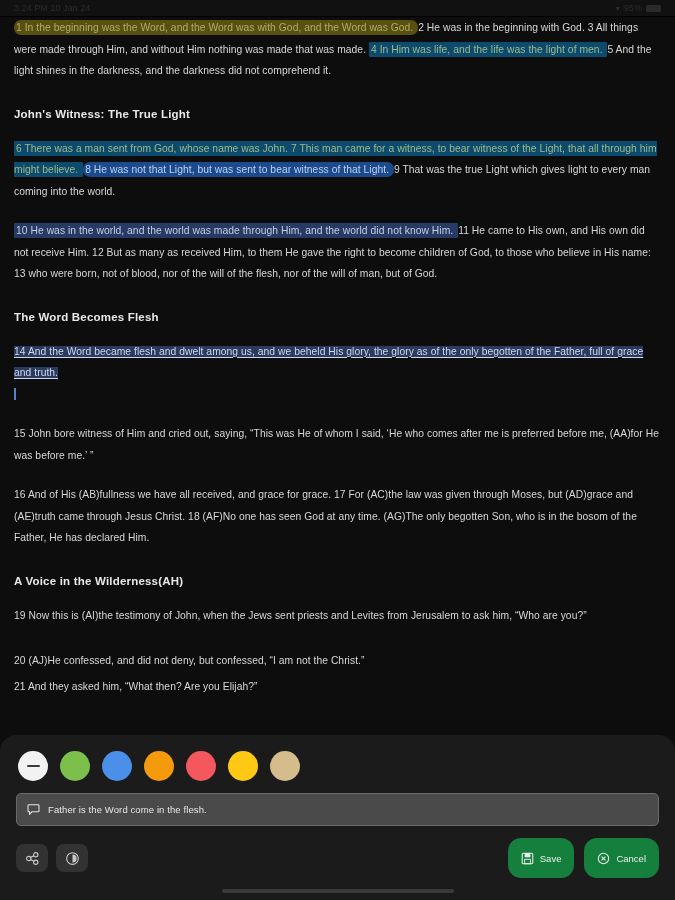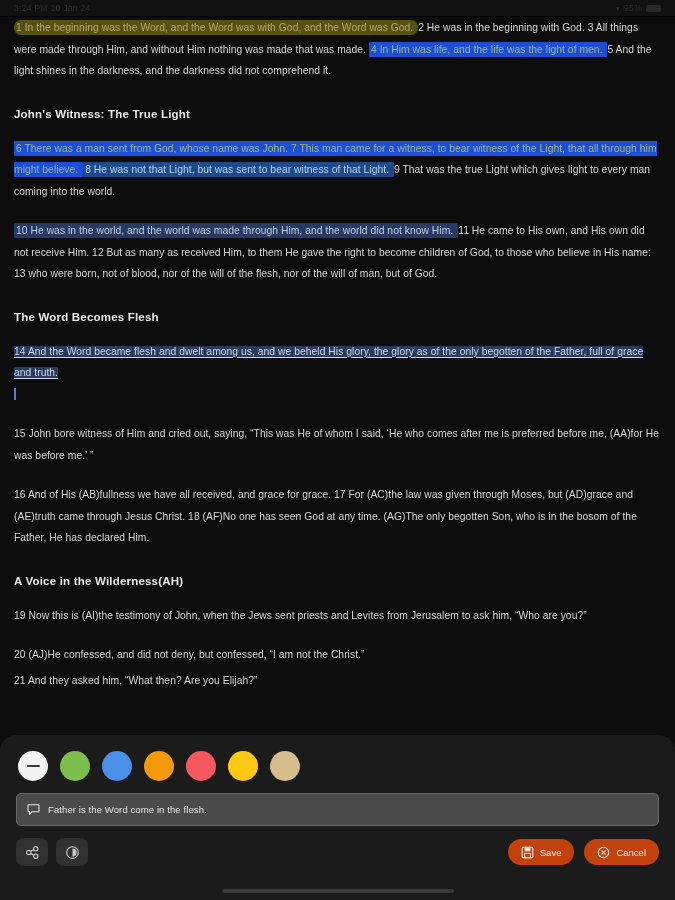--- a/index.html
+++ b/index.html
@@ -43,22 +43,22 @@
     margin-top:0;
   }
   .para {
     font-size:10.3px; line-height:21.5px; color:#d8d8d8;
     letter-spacing:.05px;
     text-align:left;
   }
   .blk { margin-bottom:0; }
   .hl { border-radius:1px; padding:2px 2px; }
   .hl-olive   { background:#57500f; color:#b5ab6a;border-radius:7px; }
-  .hl-green   { background:#1d4ed8; color:#9fba84; }
-  .hl-blue    { background:#1d4a8c; color:#bcd3ef; }
+  .hl-green   { background:#0c4a6e; color:#9fba84; }
+  .hl-blue    { background:#1d4a8c; color:#bcd3ef;border-radius:7px; }
   .hl-navy    { background:#263a63; color:#c3cfe6; }
   .sel {
     background:#2b3b5f; color:#cfd8ea;
     text-decoration:underline;
     text-underline-offset:2px;
   }
   .caret {
     display:inline-block; width:2px; height:12px;
     background:#5b7fc7; vertical-align:-2px;
   }
@@ -97,21 +97,21 @@
     padding:12px 16px 0 8px;
   }
   .icon-btn {
     width:32px; height:28px; border-radius:8px;
     background:#323232;
     display:flex; align-items:center; justify-content:center;
     margin-left:8px;
   }
   .spacer { flex:1; }
   .pill {
-    height:26px; border-radius:13px; background:#c2410c;
+    height:40px; border-radius:13px; background:#15803d;
     display:flex; align-items:center; gap:6px;
     padding:0 13px; margin-left:10px;
     font-size:9.5px; color:#ededed;
   }
   .pill-ico { width:13px; height:13px; flex-shrink:0; }
 
   .home-ind {
     position:absolute; bottom:7px; left:50%;
     transform:translateX(-50%);
     width:232px; height:4px; border-radius:2px;
@@ -139,21 +139,21 @@
     <div id="scripture-body">
         <p class="para blk" style="margin-bottom: 18px;"><span class="hl hl-olive">1 In the beginning was the Word, and the Word was with God, and the Word was God. </span><span> 2 He was in the beginning with God.  3 All things were made through Him, and without Him nothing was made that was made. </span><span class="hl hl-green"> 4 In Him was life, and the life was the light of men. </span><span> 5 And the light shines in the darkness, and the darkness did not comprehend it.</span></p>
         <h2 class="section-head" style="margin: 26px 0px 18px;">John's Witness: The True Light</h2>
         <p class="para blk" style="margin-bottom: 18px;"><span class="hl hl-green">6 There was a man sent from God, whose name was John.  7 This man came for a witness, to bear witness of the Light, that all through him might believe. </span><span class="hl hl-blue"> 8 He was not that Light, but was sent to bear witness of that Light. </span><span> 9 That was the true Light which gives light to every man coming into the world.</span></p>
         <p class="para blk" style="margin-bottom: 18px;"><span class="hl hl-navy">10 He was in the world, and the world was made through Him, and the world did not know Him. </span><span> 11 He came to His own, and His own did not receive Him.  12 But as many as received Him, to them He gave the right to become children of God, to those who believe in His name:  13 who were born, not of blood, nor of the will of the flesh, nor of the will of man, but of God.</span></p>
         <h2 class="section-head" style="margin: 26px 0px 18px;">The Word Becomes Flesh</h2>
         <p class="para blk" style="margin-bottom: 18px;"><span class="sel">14 And the Word became flesh and dwelt among us, and we beheld His glory, the glory as of the only begotten of the Father, full of grace and truth.</span><br><span class="caret"></span></p>
         <p class="para blk" style="margin-bottom: 18px;"><span>15 John bore witness of Him and cried out, saying, “This was He of whom I said, ‘He who comes after me is preferred before me, (AA)for He was before me.’ ”</span></p>
         <p class="para blk" style="margin-bottom: 18px;"><span>16 And of His (AB)fullness we have all received, and grace for grace.  17 For (AC)the law was given through Moses, but (AD)grace and (AE)truth came through Jesus Christ.  18 (AF)No one has seen God at any time. (AG)The only begotten Son, who is in the bosom of the Father, He has declared Him.</span></p>
         <h2 class="section-head" style="margin: 26px 0px 18px;">A Voice in the Wilderness(AH)</h2>
-        <p class="para blk" style="margin-bottom: 18px;"><span>19 Now this is (AI)the testimony of John, when the Jews sent priests and Levites from Jerusalem to ask him, “Who are you?”</span></p>
+        <p class="para blk" style="margin-bottom: 24px;"><span>19 Now this is (AI)the testimony of John, when the Jews sent priests and Levites from Jerusalem to ask him, “Who are you?”</span></p>
         <p class="para blk" style="margin-bottom: 4px;"><span>20 (AJ)He confessed, and did not deny, but confessed, “I am not the Christ.”</span></p>
         <p class="para blk" style="margin-bottom: 18px;"><span>21 And they asked him, “What then? Are you Elijah?”</span></p>
       </div>
   </div>
 
   <div class="sheet">
 
     <div class="swatch-row" id="swatch-row">
         <div class="swatch swatch-none" style="background: rgb(242, 242, 242);">
           <div class="minus"></div>

